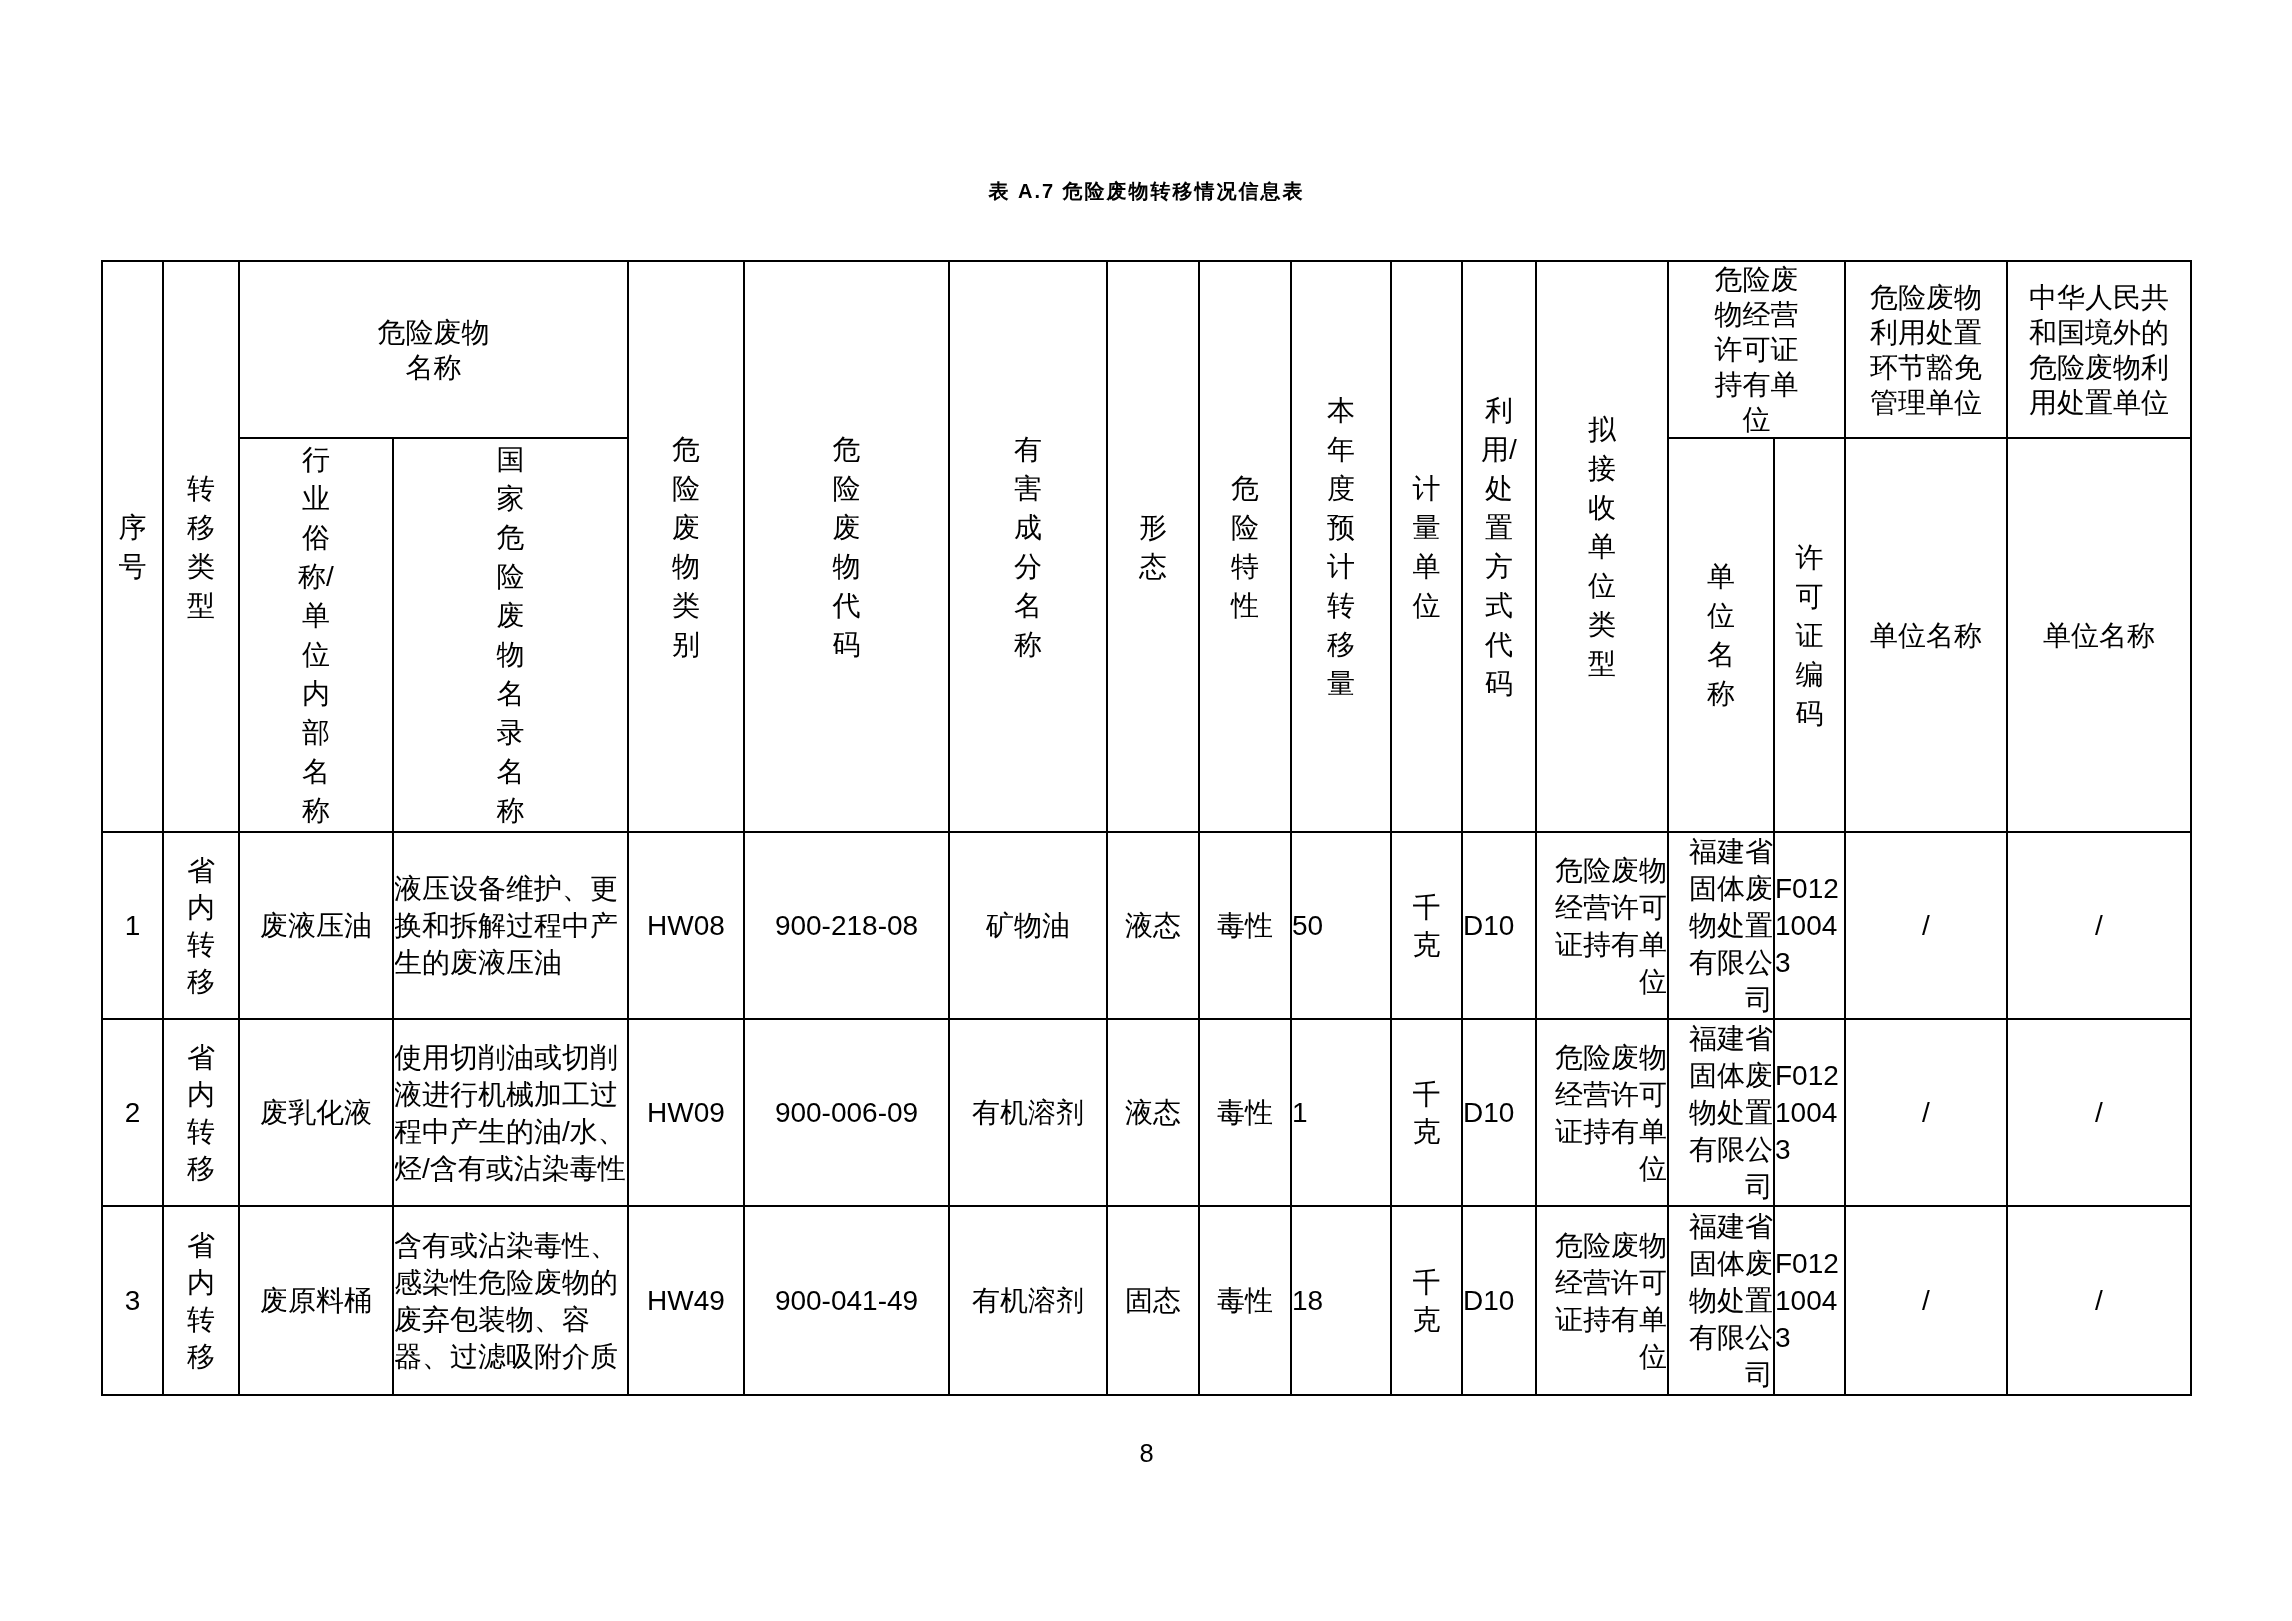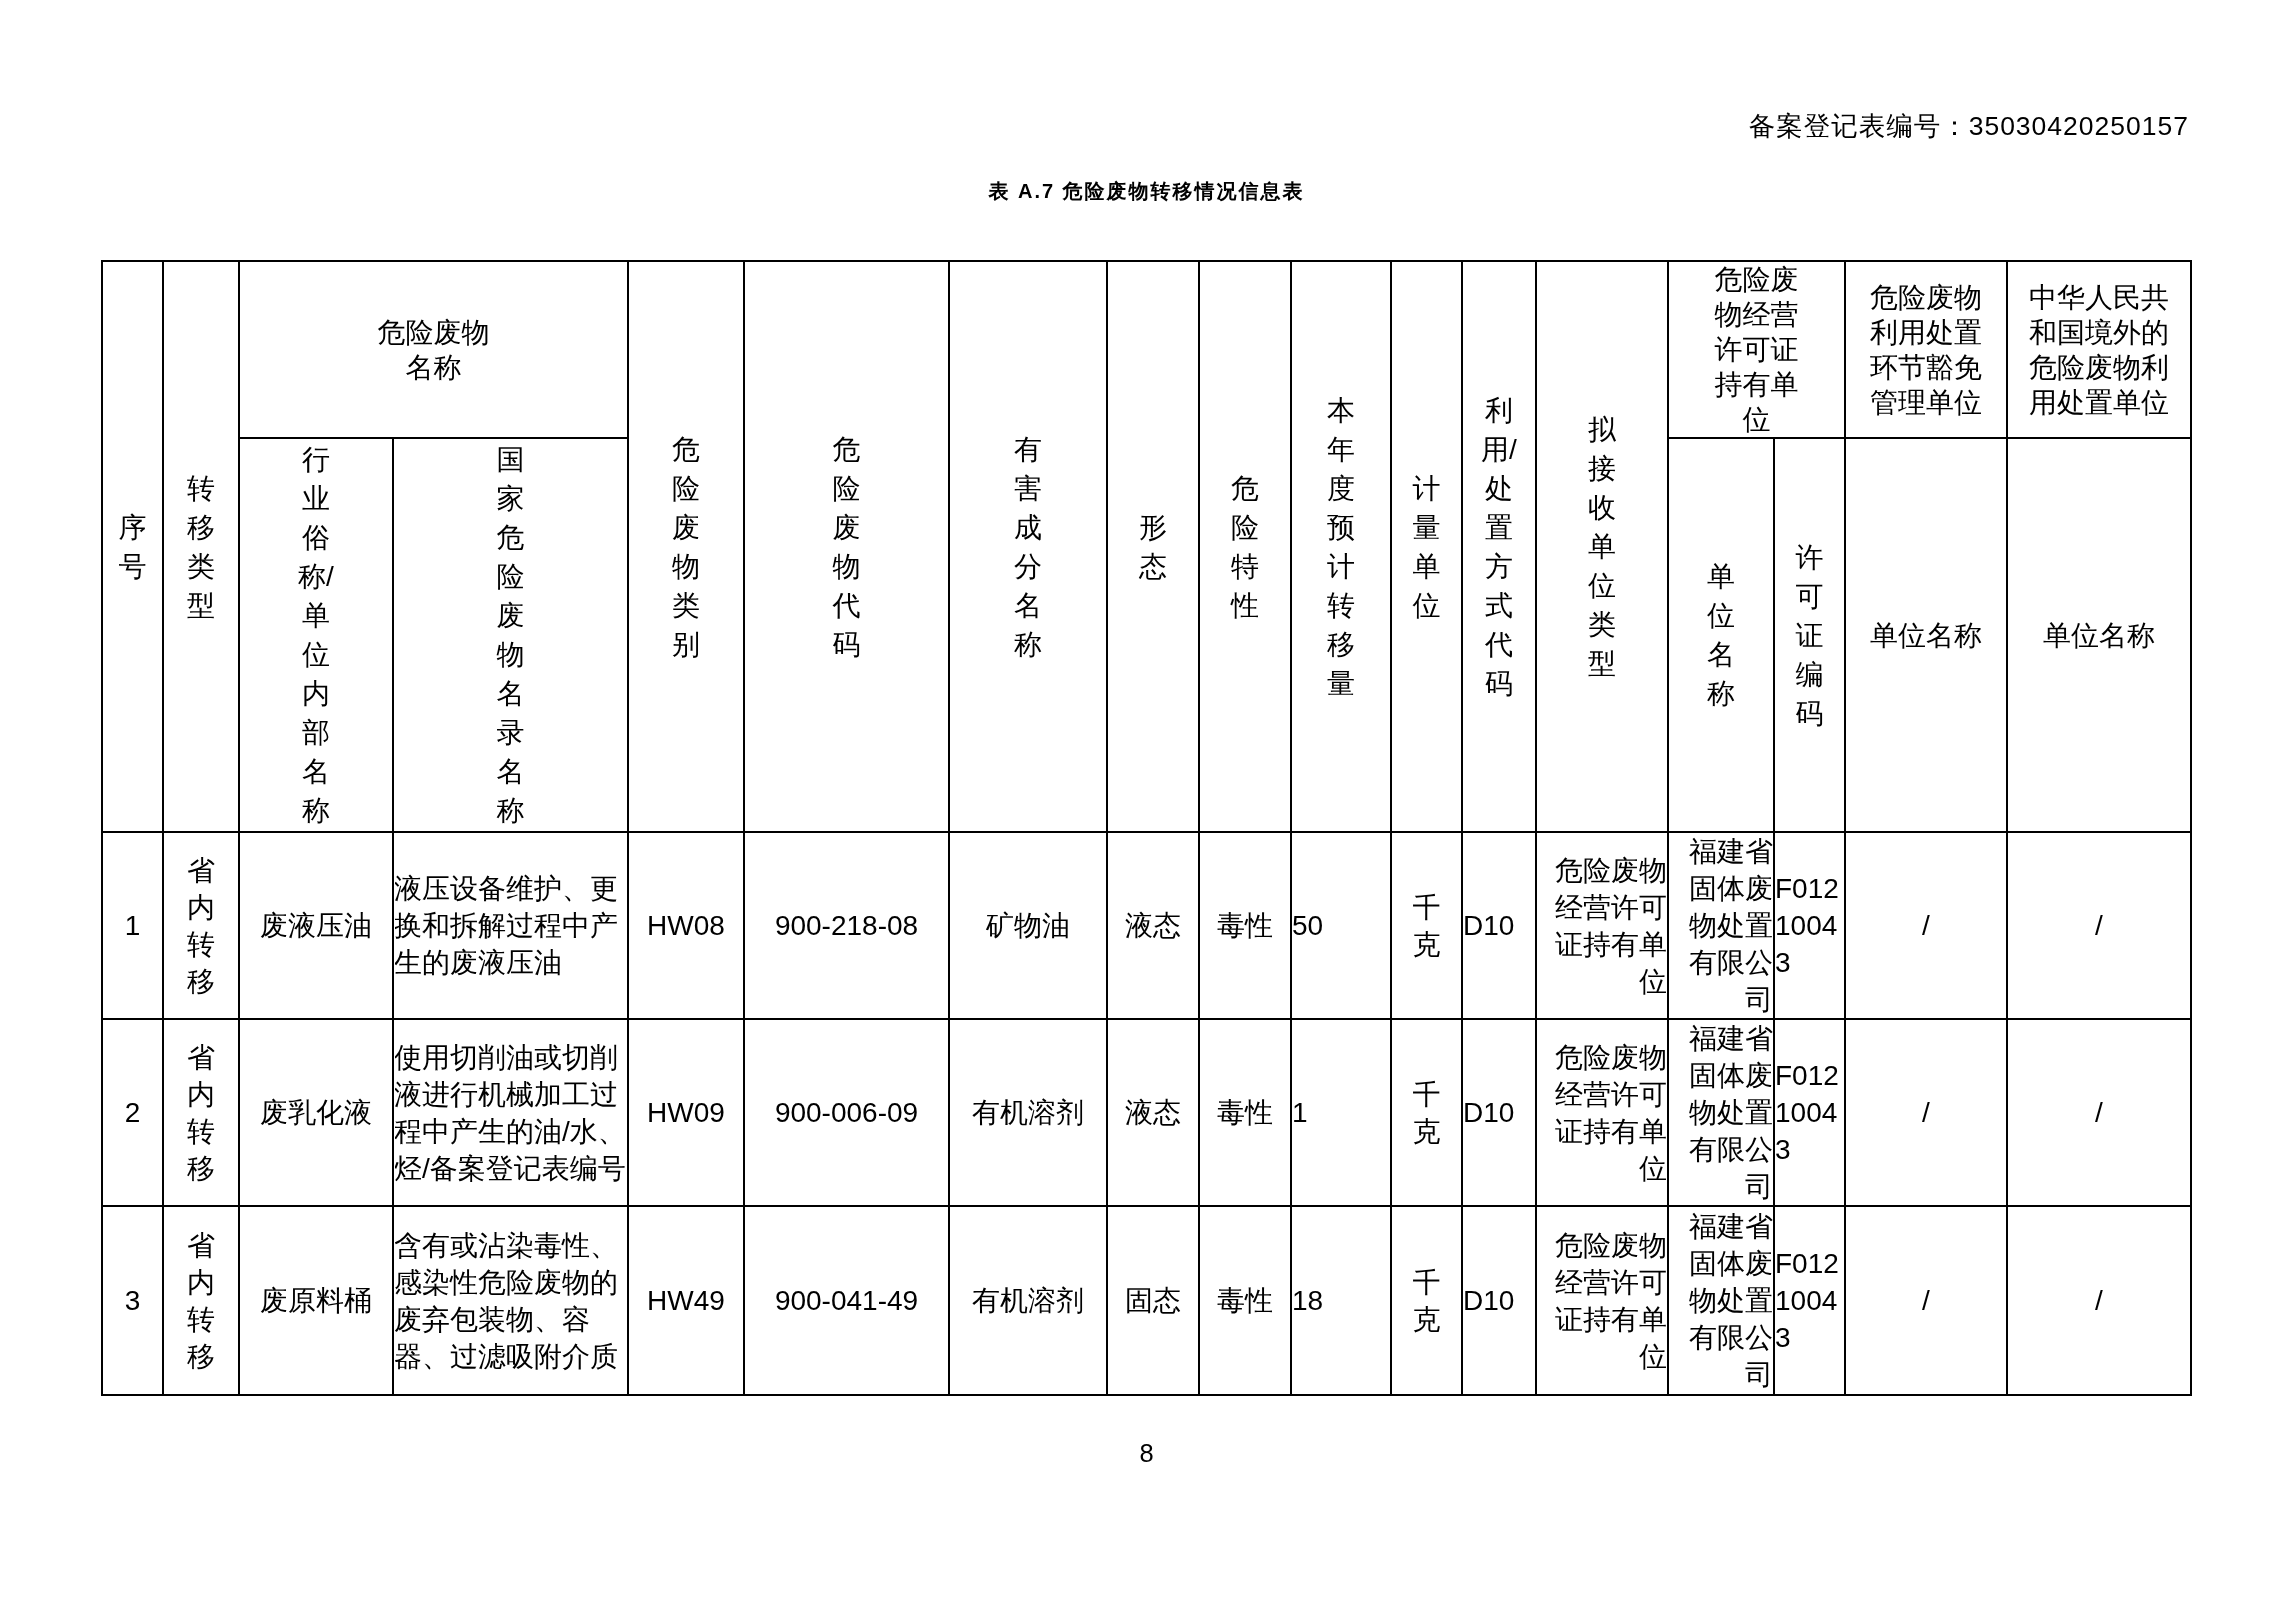--- a/index.html
+++ b/index.html
@@ -62,21 +62,20 @@
     top:1439px;left:0;width:100%;
     text-align:center;
     font-size:25.5px;
   }
 </style>
 </head>
 <body>
 
 <div class="page">
 
-  <div class="reg-number">备案登记表编号：35030420250157</div>
 
   <div class="doc-title">表 A.7 危险废物转移情况信息表</div>
 
   <table class="waste-table">
     <colgroup>
       <col style="width:61px">
         <col style="width:76px">
         <col style="width:154px">
         <col style="width:235px">
       <col style="width:116px">
@@ -228,21 +227,21 @@
       <td class="d c">/</td>
     </tr>
 
     <tr style="height:185px">
       <td class="d c">2</td>
       <td class="d pre">省
 内
 转
 移</td>
       <td class="d c">废乳化液</td>
-      <td class="d desc">使用切削油或切削液进行机械加工过程中产生的油/水、烃/备案登记表编号</td>
+      <td class="d desc">使用切削油或切削液进行机械加工过程中产生的油/水、烃/含有或沾染毒性</td>
       <td class="d c">HW09</td>
       <td class="d c">900-006-09</td>
       <td class="d c">有机溶剂</td>
       <td class="d c">液态</td>
       <td class="d c">毒性</td>
       <td class="d r">1</td>
       <td class="d pre">千
 克</td>
       <td class="d dcode">D10</td>
       <td class="d recv">危险废物经营许可证持有单位</td>

